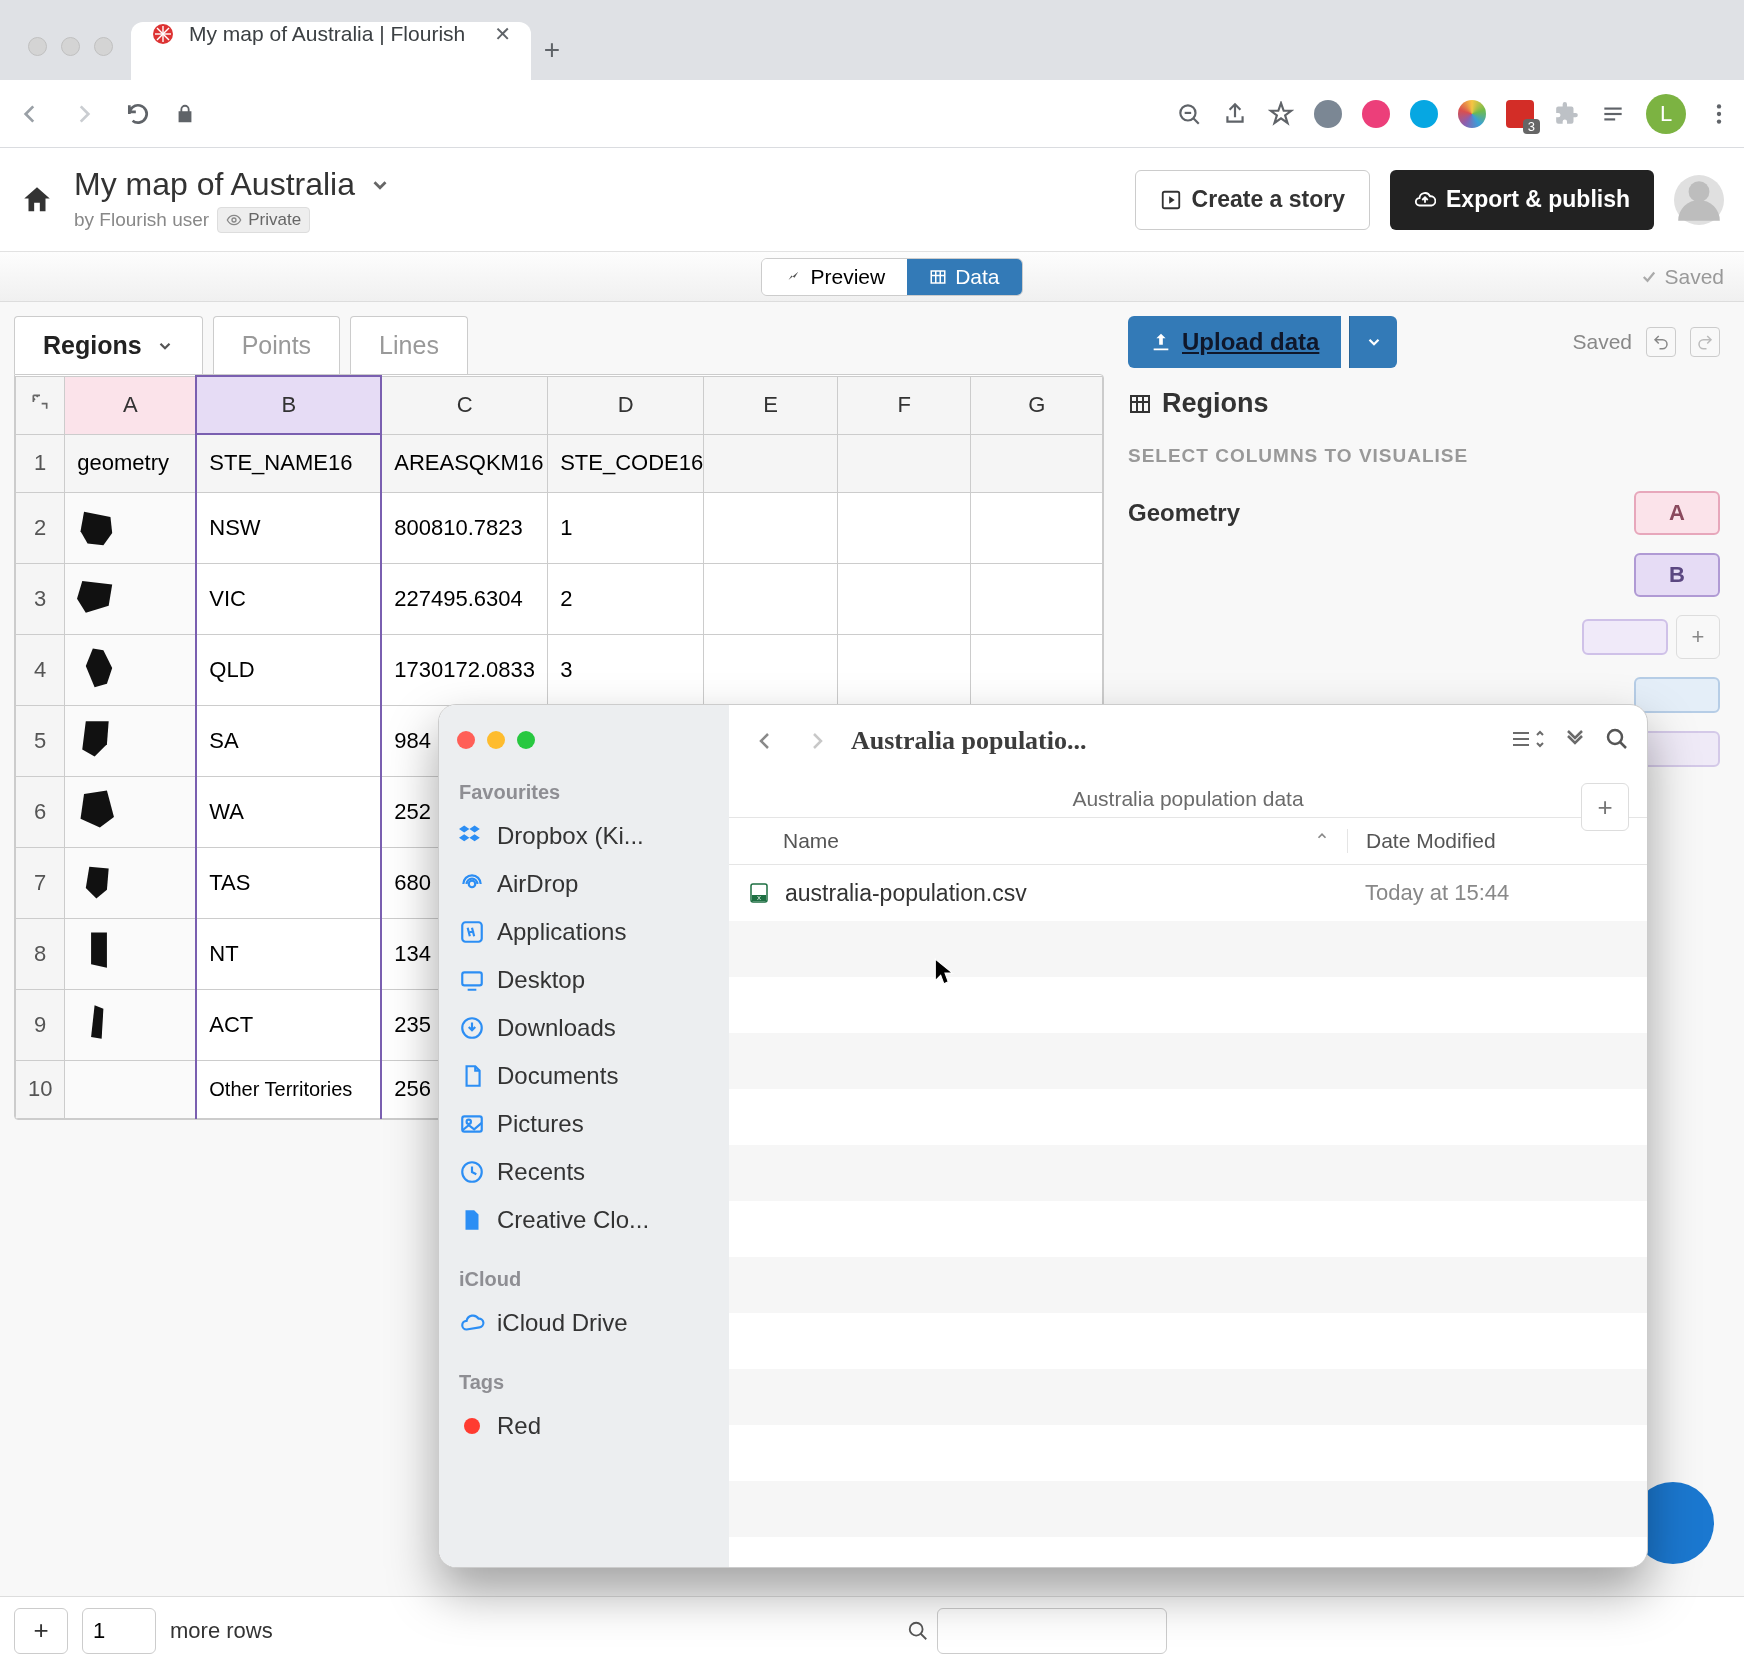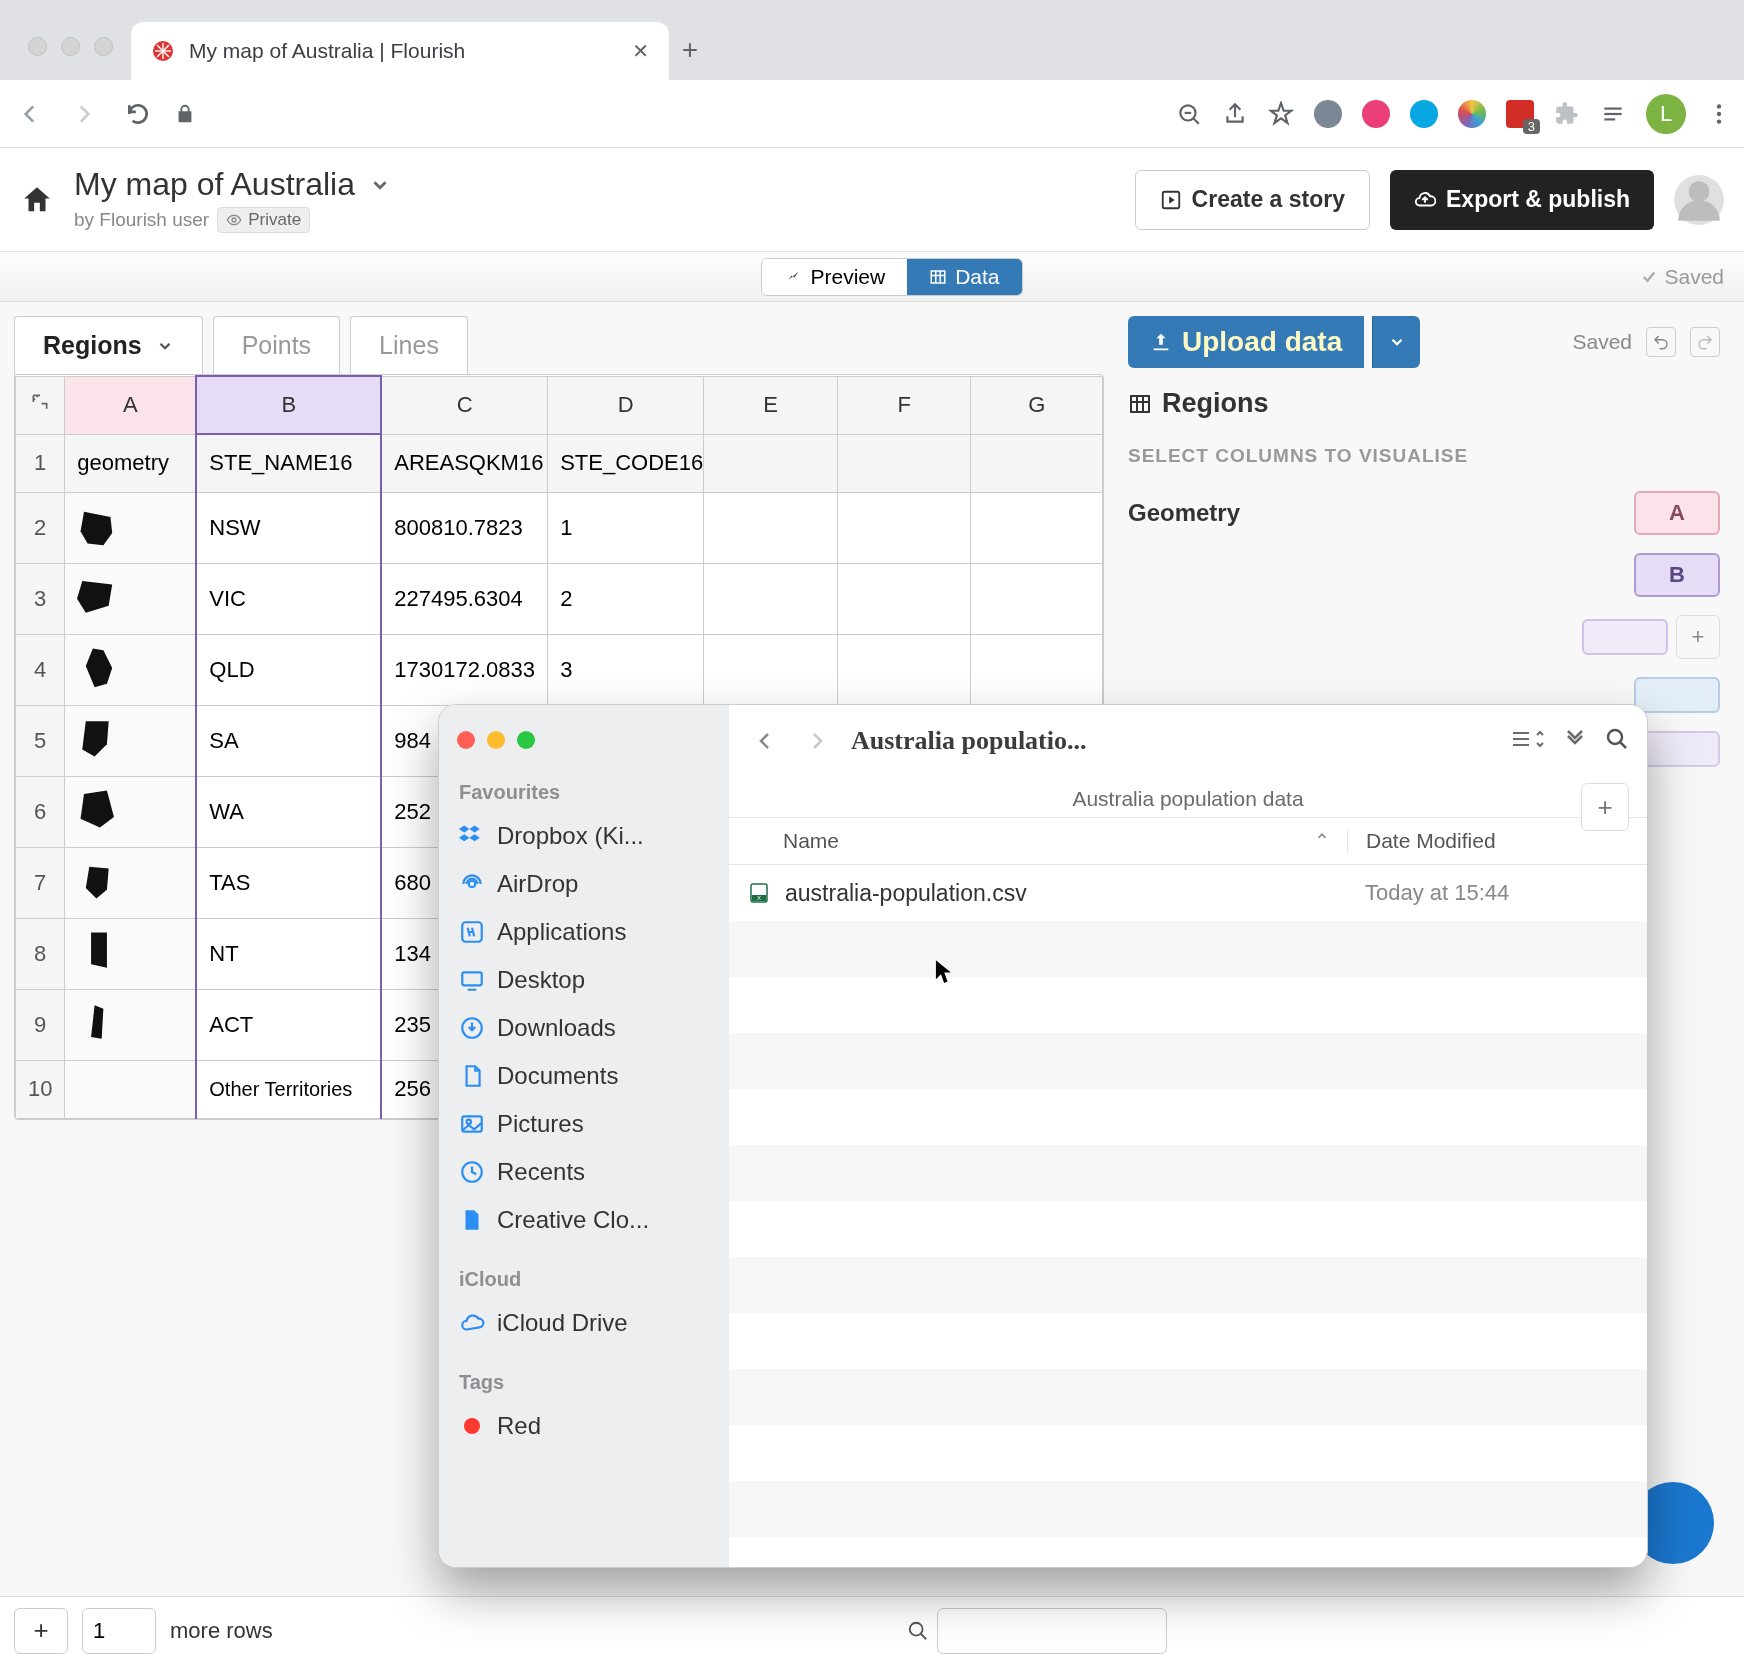--- a/index.html
+++ b/index.html
@@ -15,26 +15,26 @@
   .browser-chrome {
     background: #dfe1e5;
     height: 80px;
     display: flex;
     align-items: flex-end;
     padding-left: 10px;
   }
   .traffic-lights { display: flex; gap: 14px; align-items: center; padding: 0 18px 24px 18px; }
   .traffic-lights span { width: 19px; height: 19px; border-radius: 50%; background: #d4d4d4; border:1px solid #c0c0c0; }
   .tab {
-    display: flex; align-items: center; gap: 14px;
+    display: flex; align-items: flex-start; gap: 14px;
     background: #fff;
     border-radius: 12px 12px 0 0;
     height: 58px;
     padding: 0 20px;
-    width: 538px;
+    width: 400px;
   }
   .tab-icon { width: 24px; height: 24px; }
   .tab-title { font-size: 21px; color: #3c4043; flex: 1; white-space: nowrap; overflow: hidden; }
   .tab-close { color: #5f6368; font-size: 20px; }
   .new-tab { width: 42px; text-align:center; font-size: 28px; color:#5f6368; padding-bottom:14px; }
   .addr-row { background:#fff; height:68px; display:flex; align-items:center; padding:0 12px; gap:18px; border-bottom:1px solid #dadce0;}
   .nav-btn { width:36px; height:36px; display:flex; align-items:center; justify-content:center; color:#5f6368; }
   .addr-bar { flex:1; display:flex; align-items:center; gap:14px; }
   .addr-url { font-size:24px; color:#202124; }
   .addr-path { color:#5f6368; }
@@ -73,21 +73,21 @@
   th, td { border:1px solid #ccc; padding:10px 12px; font-size:22px; text-align:left; height:58px; overflow:hidden; white-space:nowrap; }
   th { background:#f5f5f5; font-weight:400; color:#333; text-align:center; }
   th.rownum, td.rownum { width:48px; text-align:center; background:#f5f5f5; color:#555; }
   th.colA { background:#fbe3ea; }
   th.colB { background:#e6dcf5; border:2px solid #7a5fb0; }
   td.colA { background:#fafafa; }
   td.colB-cell { border-left:2px solid #7a5fb0; border-right:2px solid #7a5fb0;}
   .geom-cell svg { width:44px; height:44px; }
   
   .upload-row { display:flex; align-items:center; gap:8px; margin-bottom:20px; }
-  .upload-btn { background:#337ab7; color:#fef9c3; border:none; border-radius:6px 0 0 6px; height:52px; padding:0 22px; font-size:28px; font-weight:600; display:flex; align-items:center; gap:10px;}
+  .upload-btn { background:#337ab7; color:#0f172a; border:none; border-radius:6px 0 0 6px; height:52px; padding:0 22px; font-size:24px; font-weight:600; display:flex; align-items:center; gap:10px;text-decoration:underline;}
   .upload-caret { background:#337ab7; color:#fff; border:none; border-radius:0 6px 6px 0; height:52px; width:48px; display:flex; align-items:center; justify-content:center; border-left:1px solid #2a6496;}
   .saved-status { margin-left:auto; display:flex; align-items:center; gap:14px; color:#888; font-size:21px;}
   .saved-status .ico { width:30px; height:30px; border:1px solid #ccc; border-radius:4px; display:flex; align-items:center; justify-content:center; }
   .panel-title { font-size:27px; font-weight:700; color:#333; display:flex; align-items:center; gap:10px; margin-bottom:26px;}
   .sec-label { font-size:19px; letter-spacing:1px; color:#999; font-weight:600; margin-bottom:24px;}
   .field-row { display:flex; align-items:center; margin-bottom:18px; }
   .field-label { font-size:24px; color:#333; font-weight:600; }
   .col-chip { margin-left:auto; width:86px; height:44px; border-radius:6px; border:2px solid; display:flex; align-items:center; justify-content:center; font-size:22px; font-weight:600;}
   .chip-A { background:#fbe3ea; border-color:#e7a7bb; color:#8a4a5e; }
   .chip-B { background:#e6dcf5; border-color:#b09ad4; color:#5b4781; }

